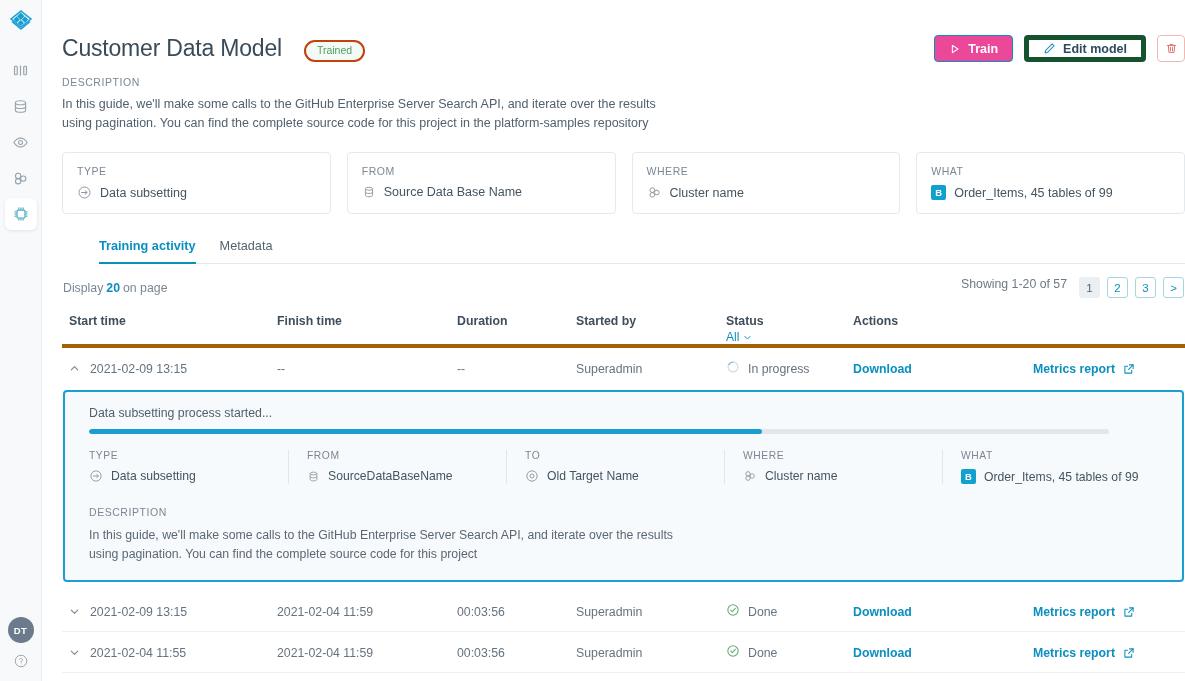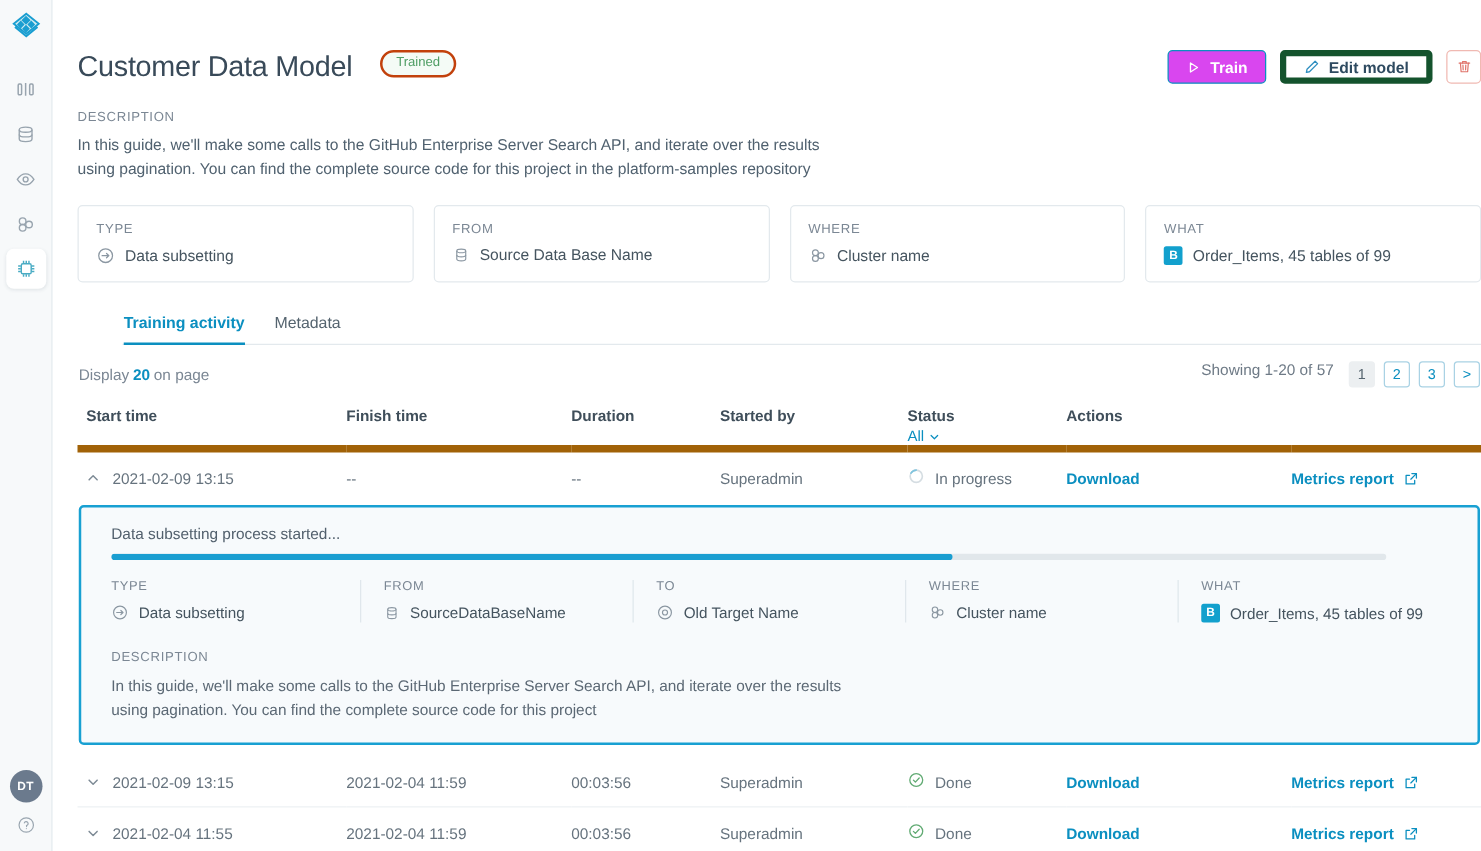--- a/index.html
+++ b/index.html
@@ -61,24 +61,23 @@
     height: 681px;
     padding: 0 20px 0 20px;
     overflow: hidden;
     position: relative;
   }
   .content { width: 1123px; margin-left: 0; }
 
   
   .page-head {
     display: flex;
-    align-items: flex-start;
+    align-items: flex-end;
     padding-top: 28px;
     height: 62px;
-    margin-top: 12px;
   }
   .page-title {
     font-size: 23px;
     font-weight: normal;
     color: #394a59;
     margin: 0;
     letter-spacing: -0.2px;
   }
   .badge-trained {
     margin-left: 22px;
@@ -102,21 +101,21 @@
     font-size: 12.5px;
     display: inline-flex;
     align-items: center;
     gap: 7px;
     padding: 0 14px;
     cursor: pointer;
     border: 1px solid transparent;
     white-space: nowrap;
   }
   .btn-primary {
-    background: #d946ef;
+    background: #ec4899;
     color: #ffffff;
     font-weight: bold;
     border-color: #0b8fc0;
   }
   .btn-secondary {
     background: #ffffff;
     color: #2e4a60;
     font-weight: bold;
     border: 5px solid #14532d;
   }
@@ -223,21 +222,21 @@
   }
   .th-inner { padding-bottom: 6px; }
   .filter-all {
     font-size: 12px;
     color: #0b8fc0;
     display: inline-flex; align-items: center; gap: 4px;
     font-weight: normal;
     cursor: pointer;
     margin-top: 2px;
   }
-  thead tr { border-bottom: 6px solid #a16207; }
+  thead tr { border-bottom: 4px solid #a16207; }
   table.activity td {
     font-size: 12.3px;
     color: #66737e;
     padding: 12px 0 11px;
     border-bottom: 1px solid #edf1f3;
     vertical-align: middle;
   }
   .col-start { width: 215px; }
   .col-finish { width: 180px; }
   .col-duration { width: 119px; }

